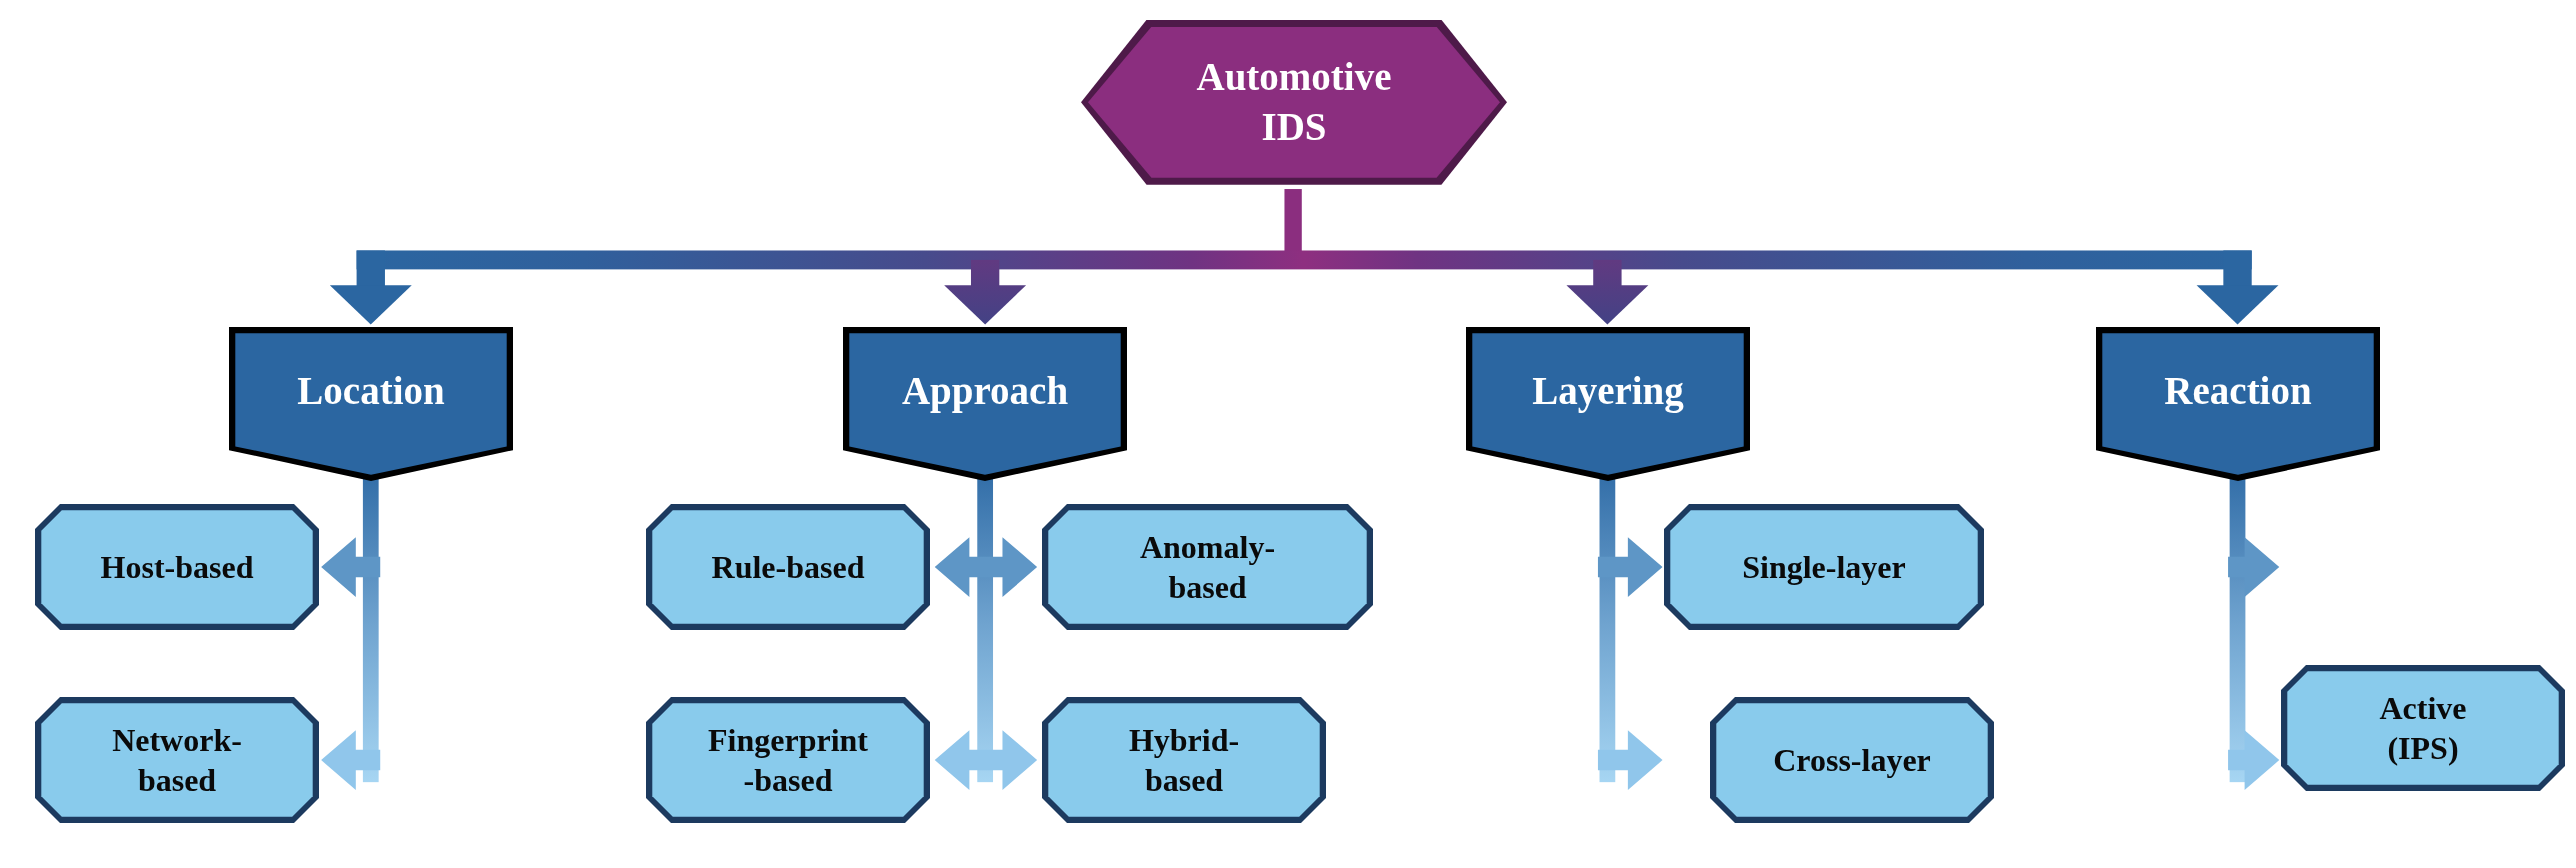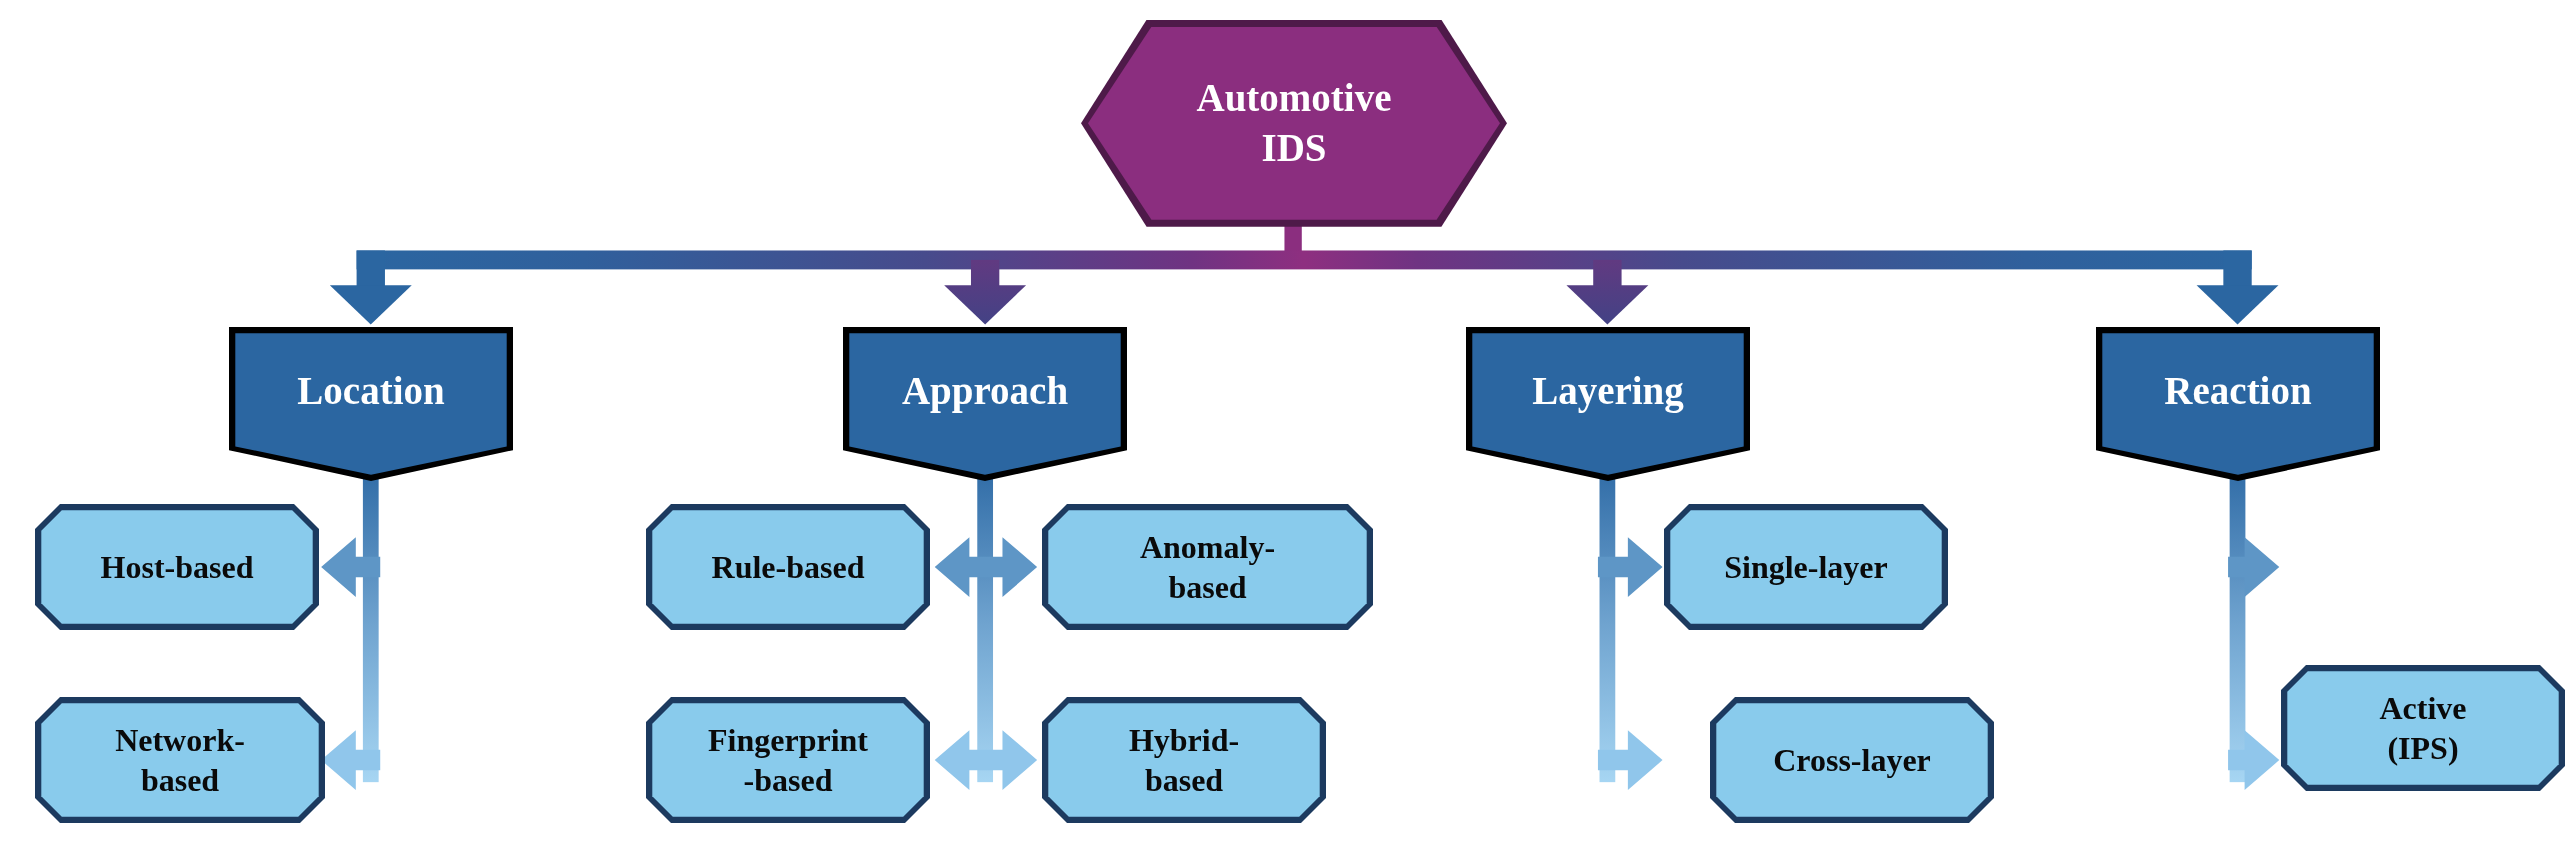--- a/index.html
+++ b/index.html
@@ -7,21 +7,21 @@
     position:relative;
     width:2576px;height:868px;
     background:#ffffff;
     font-family:"Liberation Serif","DejaVu Serif",serif;
     overflow:hidden;
   }
   .connectors{position:absolute;left:0;top:0;z-index:1;}
   .node{position:absolute;z-index:2;}
   
   .hex-outer{
-    width:426px;height:207px;
+    width:426px;height:165px;
     background:#4E1A49;
     clip-path:polygon(15.4% 0,84.6% 0,100% 50%,84.6% 100%,15.4% 100%,0 50%);
   }
   .hex-inner{
     position:absolute;inset:7px;
     background:#8B2E7F;
     clip-path:polygon(15.4% 0,84.6% 0,100% 50%,84.6% 100%,15.4% 100%,0 50%);
   }
   .hex-label{
     position:absolute;inset:0;
@@ -154,21 +154,21 @@
     <div class="banner-label">Reaction</div>
   </div>
 
   <div class="node oct-outer" style="left:35px;top:504px;">
     <div class="oct-inner"></div>
     <div class="leaf-label">
       <div>Host-based</div>
       <div></div>
     </div>
   </div>
-  <div class="node oct-outer" style="left:35px;top:697px;padding-left:6px;">
+  <div class="node oct-outer" style="left:35px;top:697px;">
     <div class="oct-inner"></div>
     <div class="leaf-label">
       <div>Network-</div>
       <div>based</div>
     </div>
   </div>
 
   <div class="node oct-outer" style="left:646px;top:504px;">
     <div class="oct-inner"></div>
     <div class="leaf-label">
@@ -191,21 +191,21 @@
     </div>
   </div>
   <div class="node oct-outer" style="left:1042px;top:697px;">
     <div class="oct-inner"></div>
     <div class="leaf-label">
       <div>Hybrid-</div>
       <div>based</div>
     </div>
   </div>
 
-  <div class="node oct-outer" style="left:1664px;top:504px;">
+  <div class="node oct-outer" style="left:1664px;top:504px;padding-left:36px;">
     <div class="oct-inner"></div>
     <div class="leaf-label">
       <div>Single-layer</div>
       <div></div>
     </div>
   </div>
   <div class="node oct-outer" style="left:1664px;top:697px;margin-left:46px;">
     <div class="oct-inner"></div>
     <div class="leaf-label">
       <div>Cross-layer</div>

